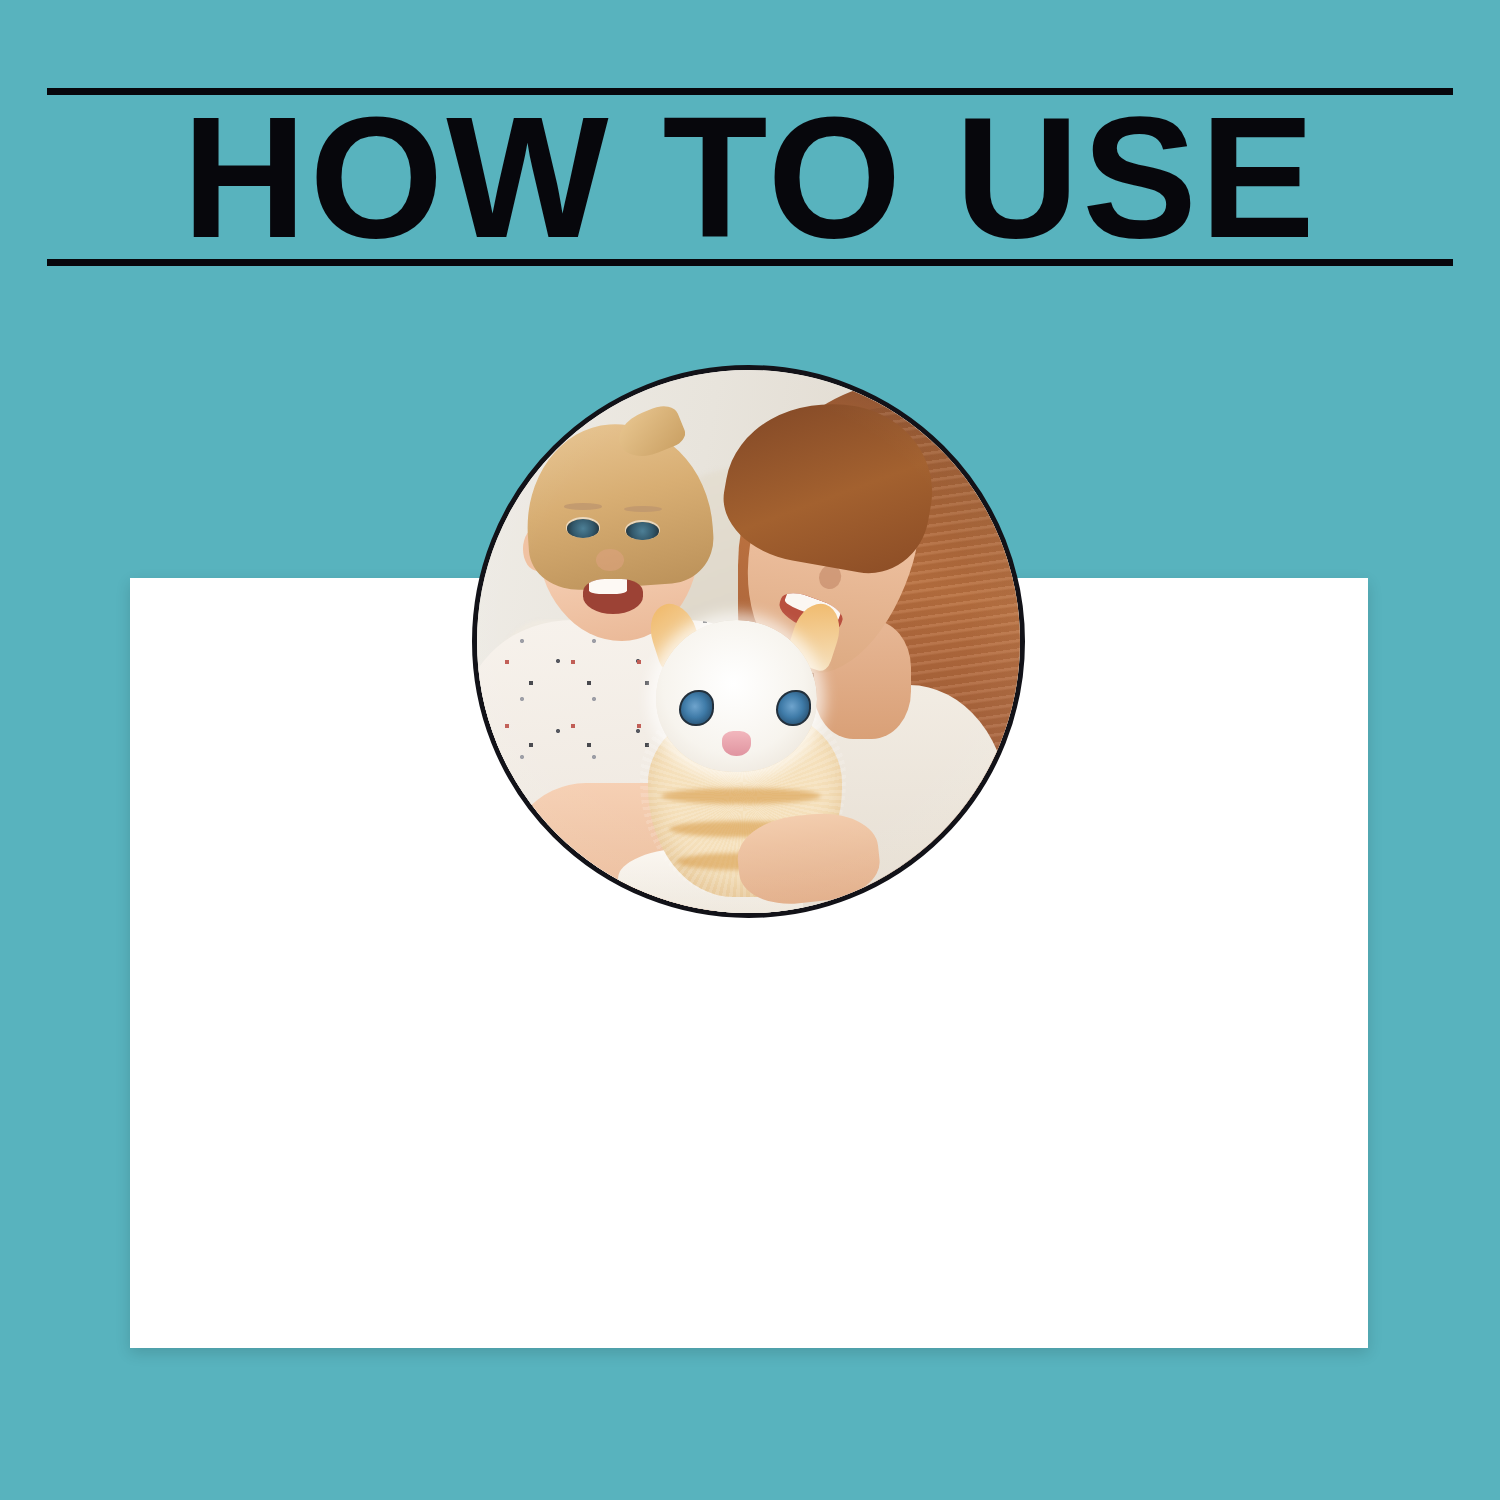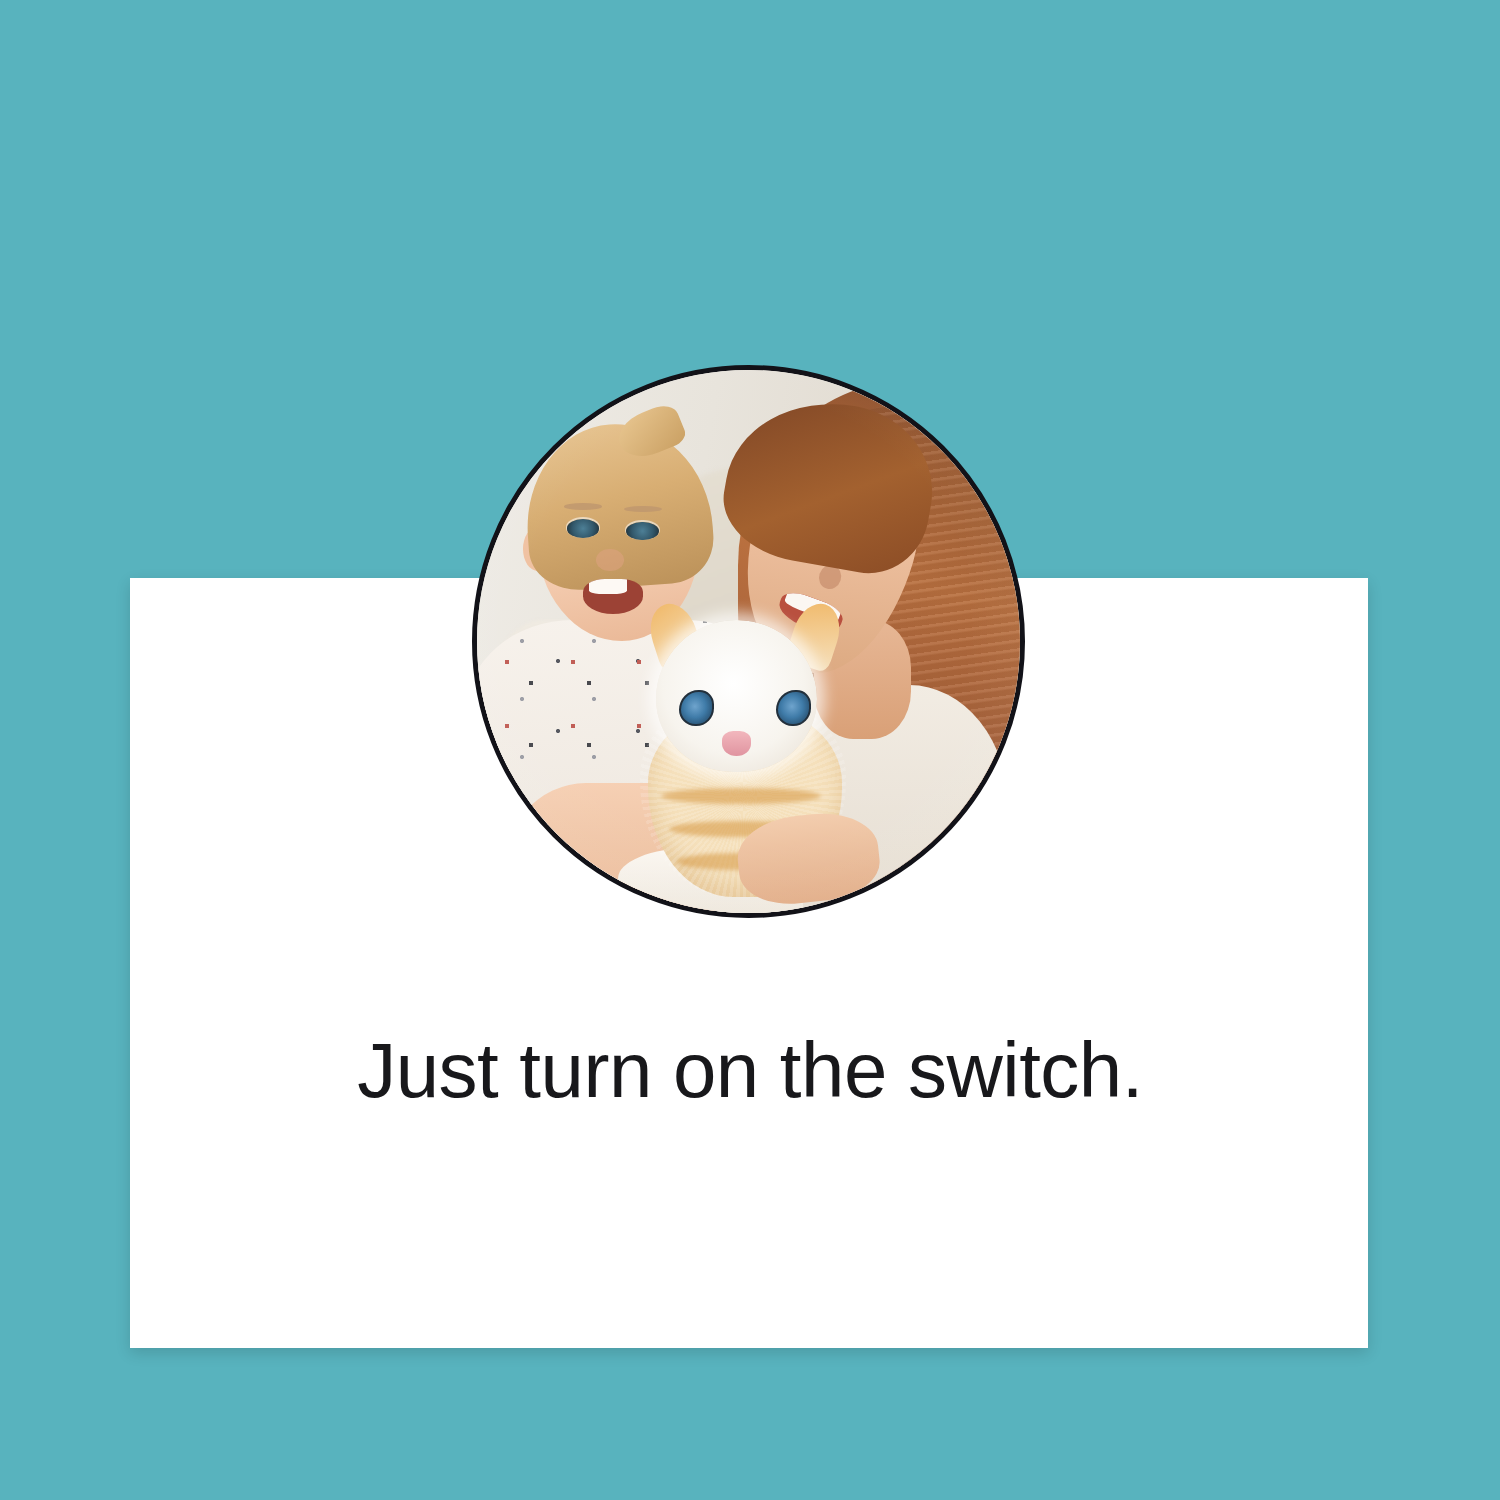--- a/index.html
+++ b/index.html
@@ -479,20 +479,25 @@
     inset: 0;
     background: radial-gradient(circle at 50% 46%, rgba(255,255,255,0) 55%, rgba(255,255,255,.10) 100%);
     pointer-events: none;
   }
 </style>
 </head>
 <body>
 
 <div id="page">
 
+  <div id="header-block">
+    <div class="rule top"></div>
+    <div id="page-title">HOW TO USE</div>
+    <div class="rule bottom"></div>
+  </div>
 
   <div id="info-card"></div>
 
   <div id="photo-circle">
     <div class="scene">
 
       <div class="wall"></div>
       <div class="sofa-back"></div>
       <div class="sofa-arm"></div>
 
@@ -541,15 +546,14 @@
         <div class="cat-eye l"></div>
         <div class="cat-eye r"></div>
         <div class="cat-nose"></div>
       </div>
 
       <div class="mom-hand"></div>
       <div class="photo-soft"></div>
     </div>
   </div>
 
-  <div id="card-caption">Just turn on the switch.</div>
 
 </div>
 
 </body></html>

